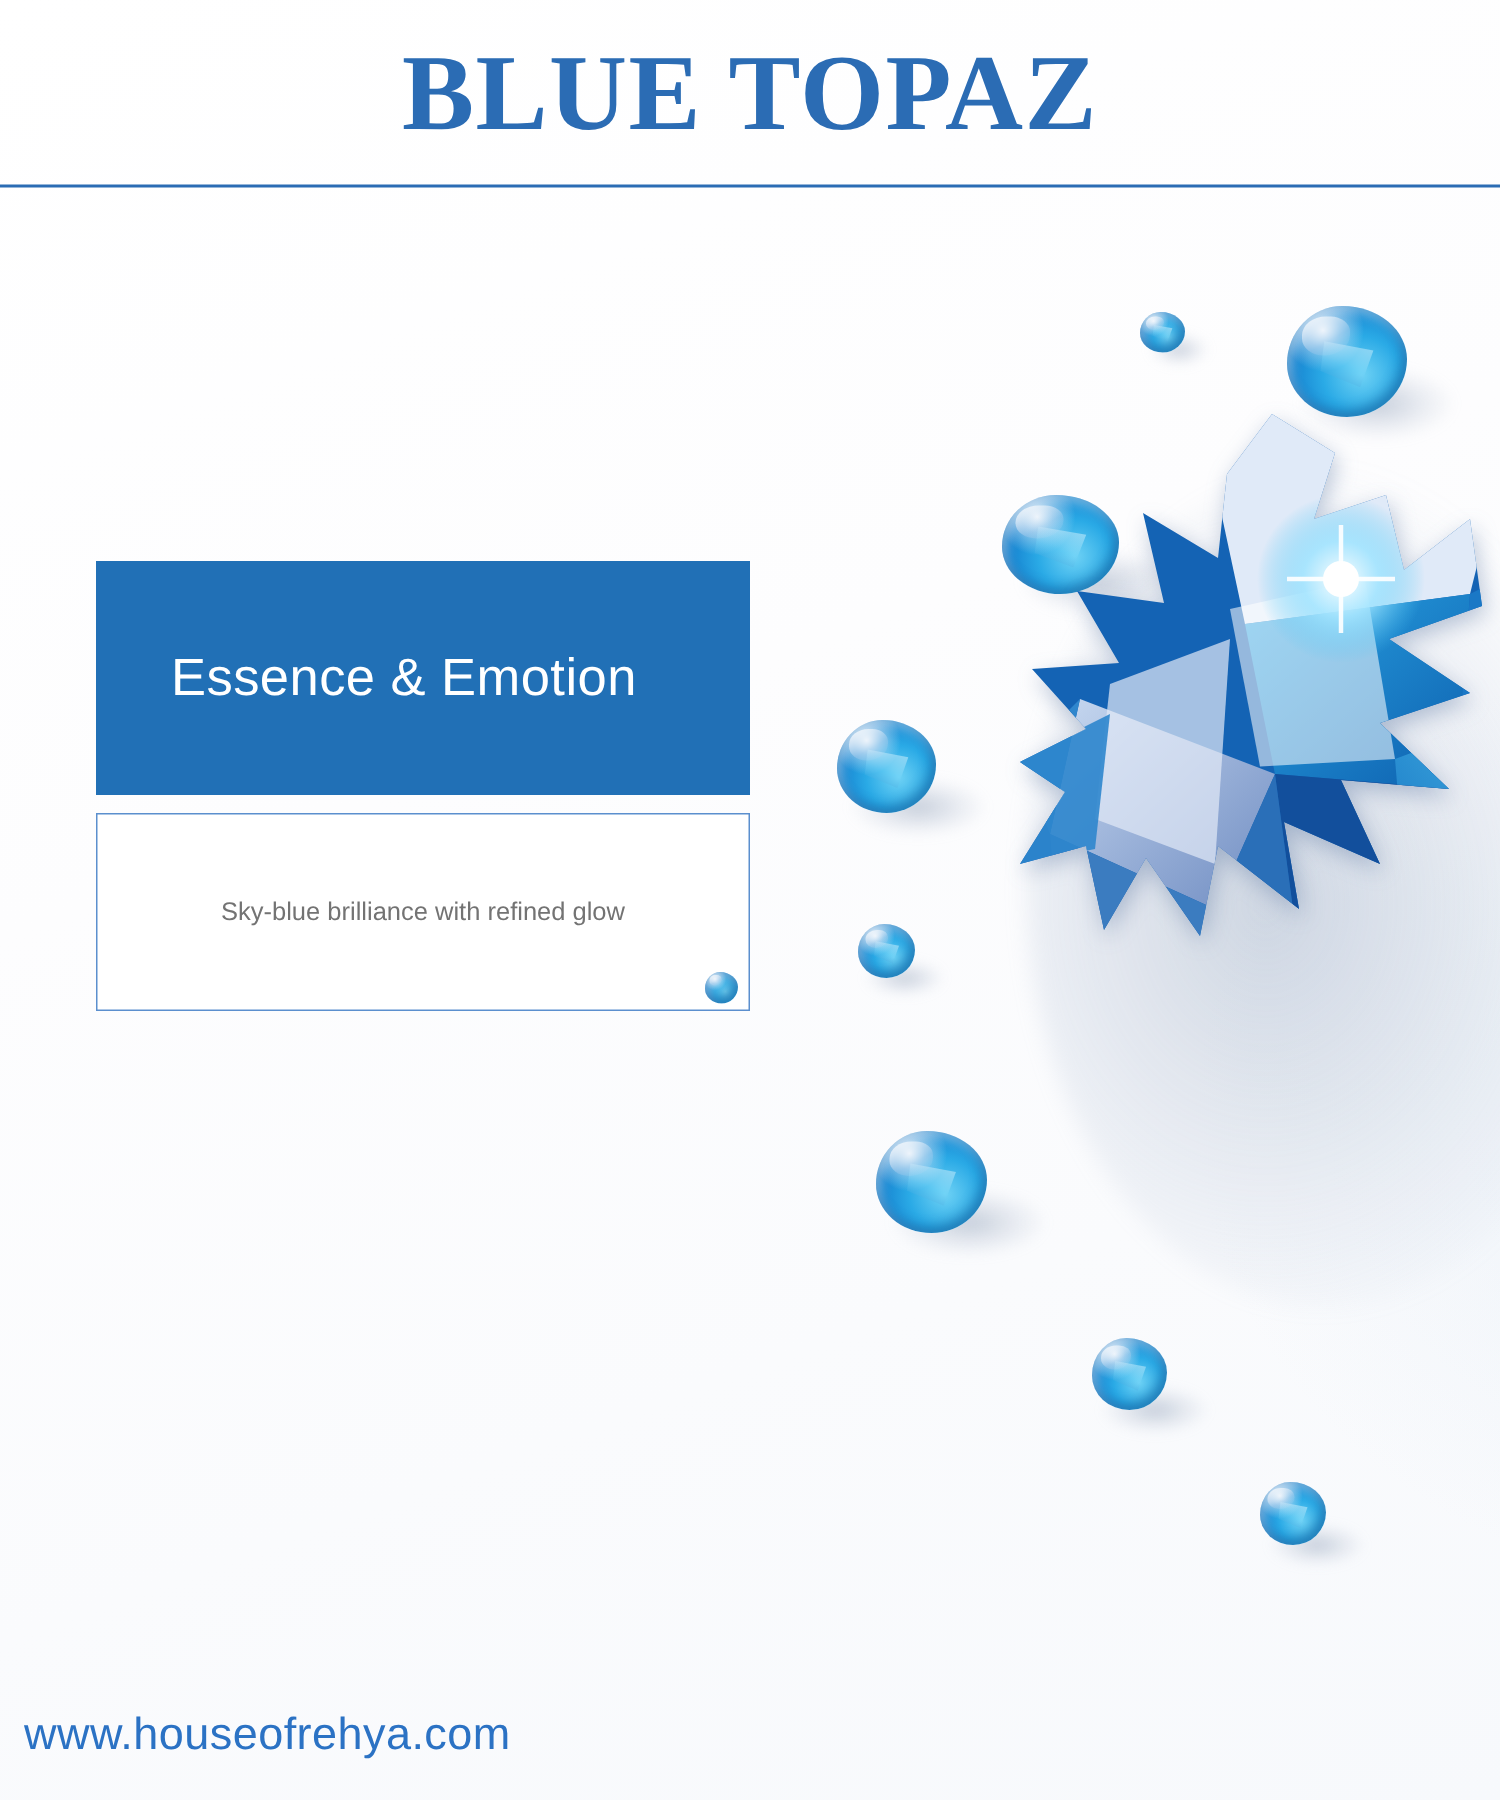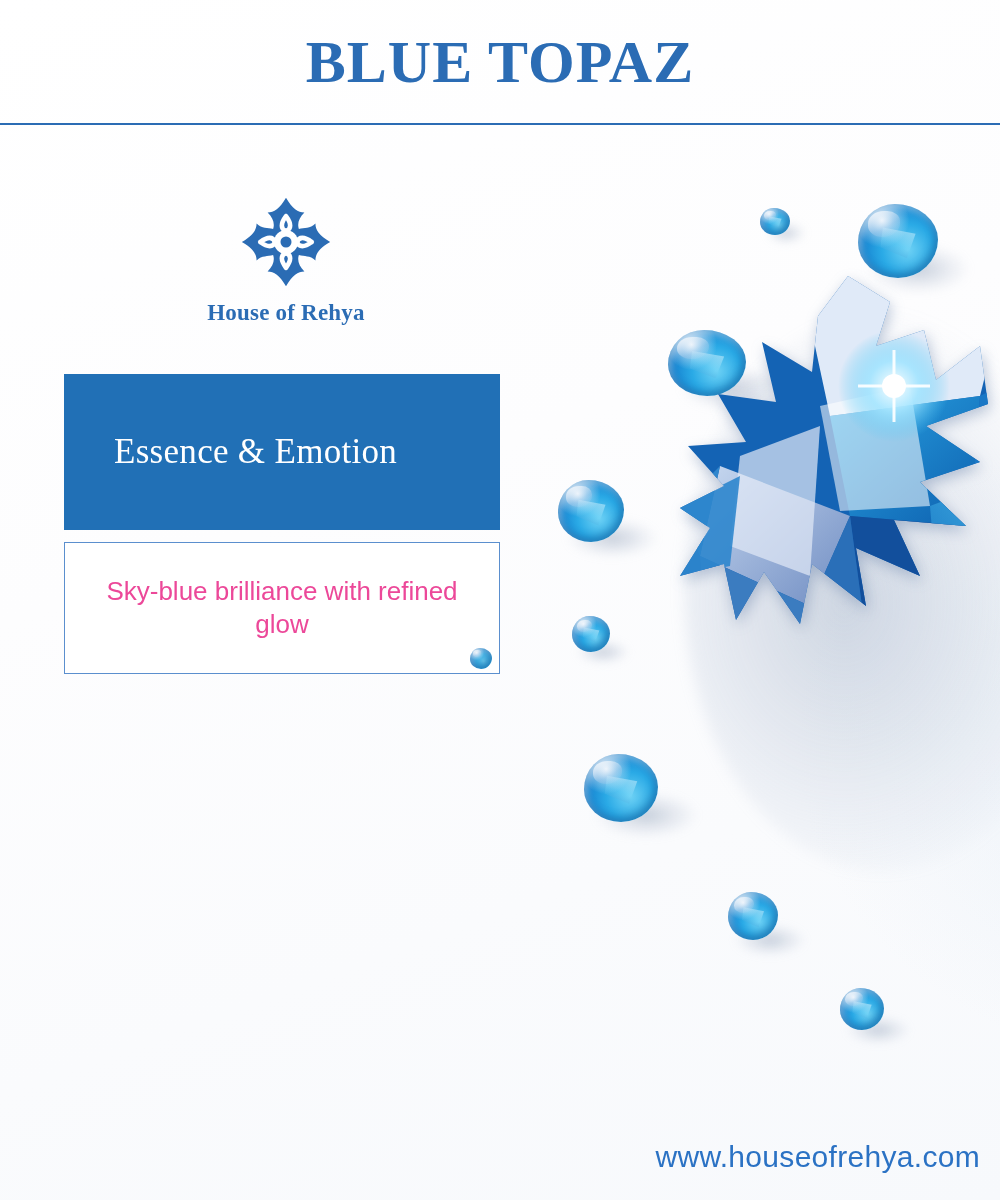--- a/index.html
+++ b/index.html
@@ -19,21 +19,21 @@
   }
 
   
   .header {
     position:absolute; left:0; top:0; width:1000px; height:124px;
     display:flex; align-items:center; justify-content:center;
   }
   .header-title {
     font-family:"Liberation Serif", serif;
     font-weight:700;
-    font-size:60px;
+    font-size:72px;
     letter-spacing:1px;
     color:#2b6cb4;
     line-height:1;
     white-space:nowrap;
   }
   .header-rule {
     position:absolute; left:0; top:123px; width:1000px; height:2px;
     background:#2b6cb4;
   }
 
@@ -93,47 +93,47 @@
 
   .panel { position:absolute; left:64px; top:374px; width:436px; }
 
   .panel-header {
     height:156px;
     background:#2170b6;
     display:flex; align-items:center;
     padding-left:50px;
   }
   .panel-header-text {
-    font-family:Liberation Serif, serif;
+    font-family:Liberation Sans, sans-serif;
     font-size:35px;
     color:#ffffff;
     letter-spacing:0.3px;
     white-space:nowrap;
   }
 
   .card {
     margin-top:12px;
     height:132px;
     border:1px solid #5b8fce;
     background:#ffffff;
     display:flex; align-items:center; justify-content:center;
     padding:0 26px;
   }
   .card-text {
     font-family:"Liberation Sans", sans-serif;
-    font-size:26px;
+    font-size:17px;
     line-height:1.28;
-    color:#ec4899;
+    color:#737373;
     text-align:center;
   }
 
   
   .footer {
-    position:absolute; left:0; top:1140px; width:980px;
-    text-align:right;
+    position:absolute; left:16px; top:1140px; width:980px;
+    text-align:left;
   }
   .footer-url {
     font-family:"Liberation Sans", sans-serif;
     font-size:30px;
     color:#2b72c4;
     letter-spacing:0.3px;
   }
 </style>
 </head>
 <body>
@@ -247,46 +247,20 @@
             <line x1="214" y1="74" x2="214" y2="146"></line>
             <line x1="178" y1="110" x2="250" y2="110"></line>
             <line x1="206" y1="388" x2="206" y2="452"></line>
             <line x1="174" y1="420" x2="238" y2="420"></line>
           </g>
         </g>
       </svg>
     </div>
   </div>
 
-  <div class="brand">
-    <svg class="brand-mark" viewBox="0 0 100 100">
-      <g fill="#2b6cb4">
-        <path d="M50 2
-                 C57 14 63 18 70 18 C64 24 62 30 64 36
-                 C70 34 76 36 82 30 C82 37 86 43 98 50
-                 C86 57 82 63 82 70 C76 64 70 66 64 64
-                 C62 70 64 76 70 82 C63 82 57 86 50 98
-                 C43 86 37 82 30 82 C36 76 38 70 36 64
-                 C30 66 24 64 18 70 C18 63 14 57 2 50
-                 C14 43 18 37 18 30 C24 36 30 34 36 36
-                 C38 30 36 24 30 18 C37 18 43 14 50 2 Z"></path>
-      </g>
-      <circle cx="50" cy="50" r="13" fill="#ffffff"></circle>
-      <g fill="none" stroke="#ffffff" stroke-width="5" stroke-linecap="round">
-        <path d="M50 22 C44 30 44 36 50 38 C56 36 56 30 50 22"></path>
-        <path d="M50 78 C44 70 44 64 50 62 C56 64 56 70 50 78"></path>
-        <path d="M22 50 C30 44 36 44 38 50 C36 56 30 56 22 50"></path>
-        <path d="M78 50 C70 44 64 44 62 50 C64 56 70 56 78 50"></path>
-      </g>
-      <g fill="#2b6cb4">
-        <circle cx="50" cy="50" r="6"></circle>
-      </g>
-    </svg>
-    <div class="brand-name">House of Rehya</div>
-  </div>
 
   <div class="panel">
     <div class="panel-header">
       <span class="panel-header-text">Essence &amp; Emotion</span>
     </div>
 
     <div class="card">
       <span class="card-text">Sky-blue brilliance with refined glow</span>
     </div>
   </div>

